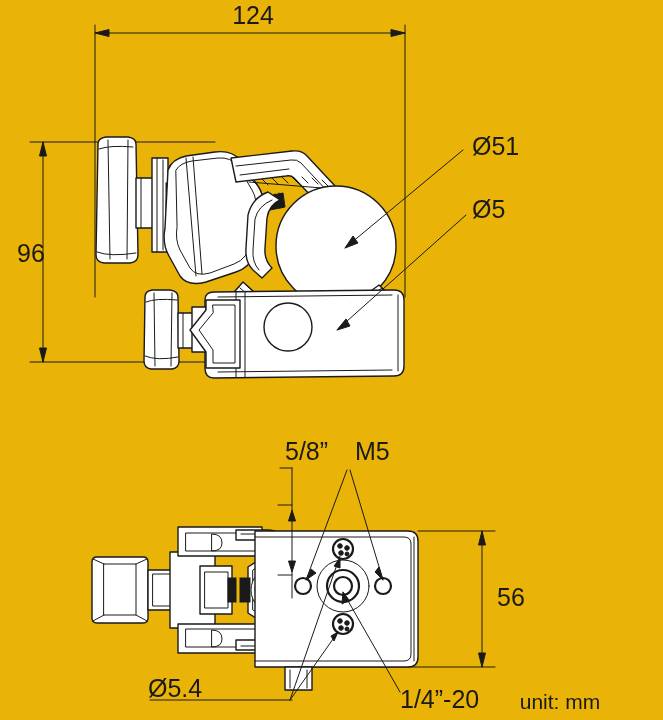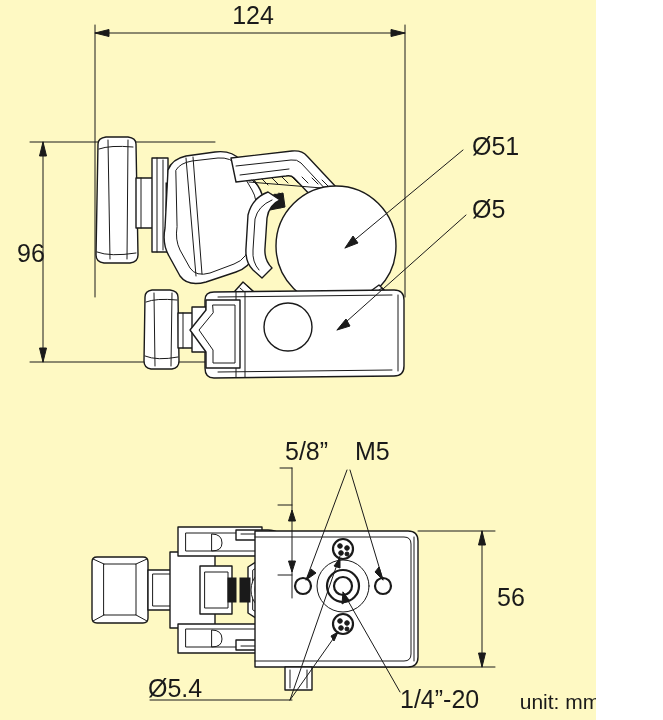--- a/index.html
+++ b/index.html
@@ -6,23 +6,23 @@
   html, body {
     margin: 0;
     padding: 0;
     background: #ffffff;
   }
   body {
     font-family: "Liberation Sans", sans-serif;
   }
   #sheet {
     position: relative;
-    width: 596px;
+    width: 663px;
     height: 720px;
-    background: #fef9c3;
+    background: #eab308;
     overflow: hidden;
   }
   #sheet svg {
     position: absolute;
     left: 0;
     top: 0;
   }
   .dimtext {
     font-family: "Liberation Sans", sans-serif;
     font-size: 25px;

